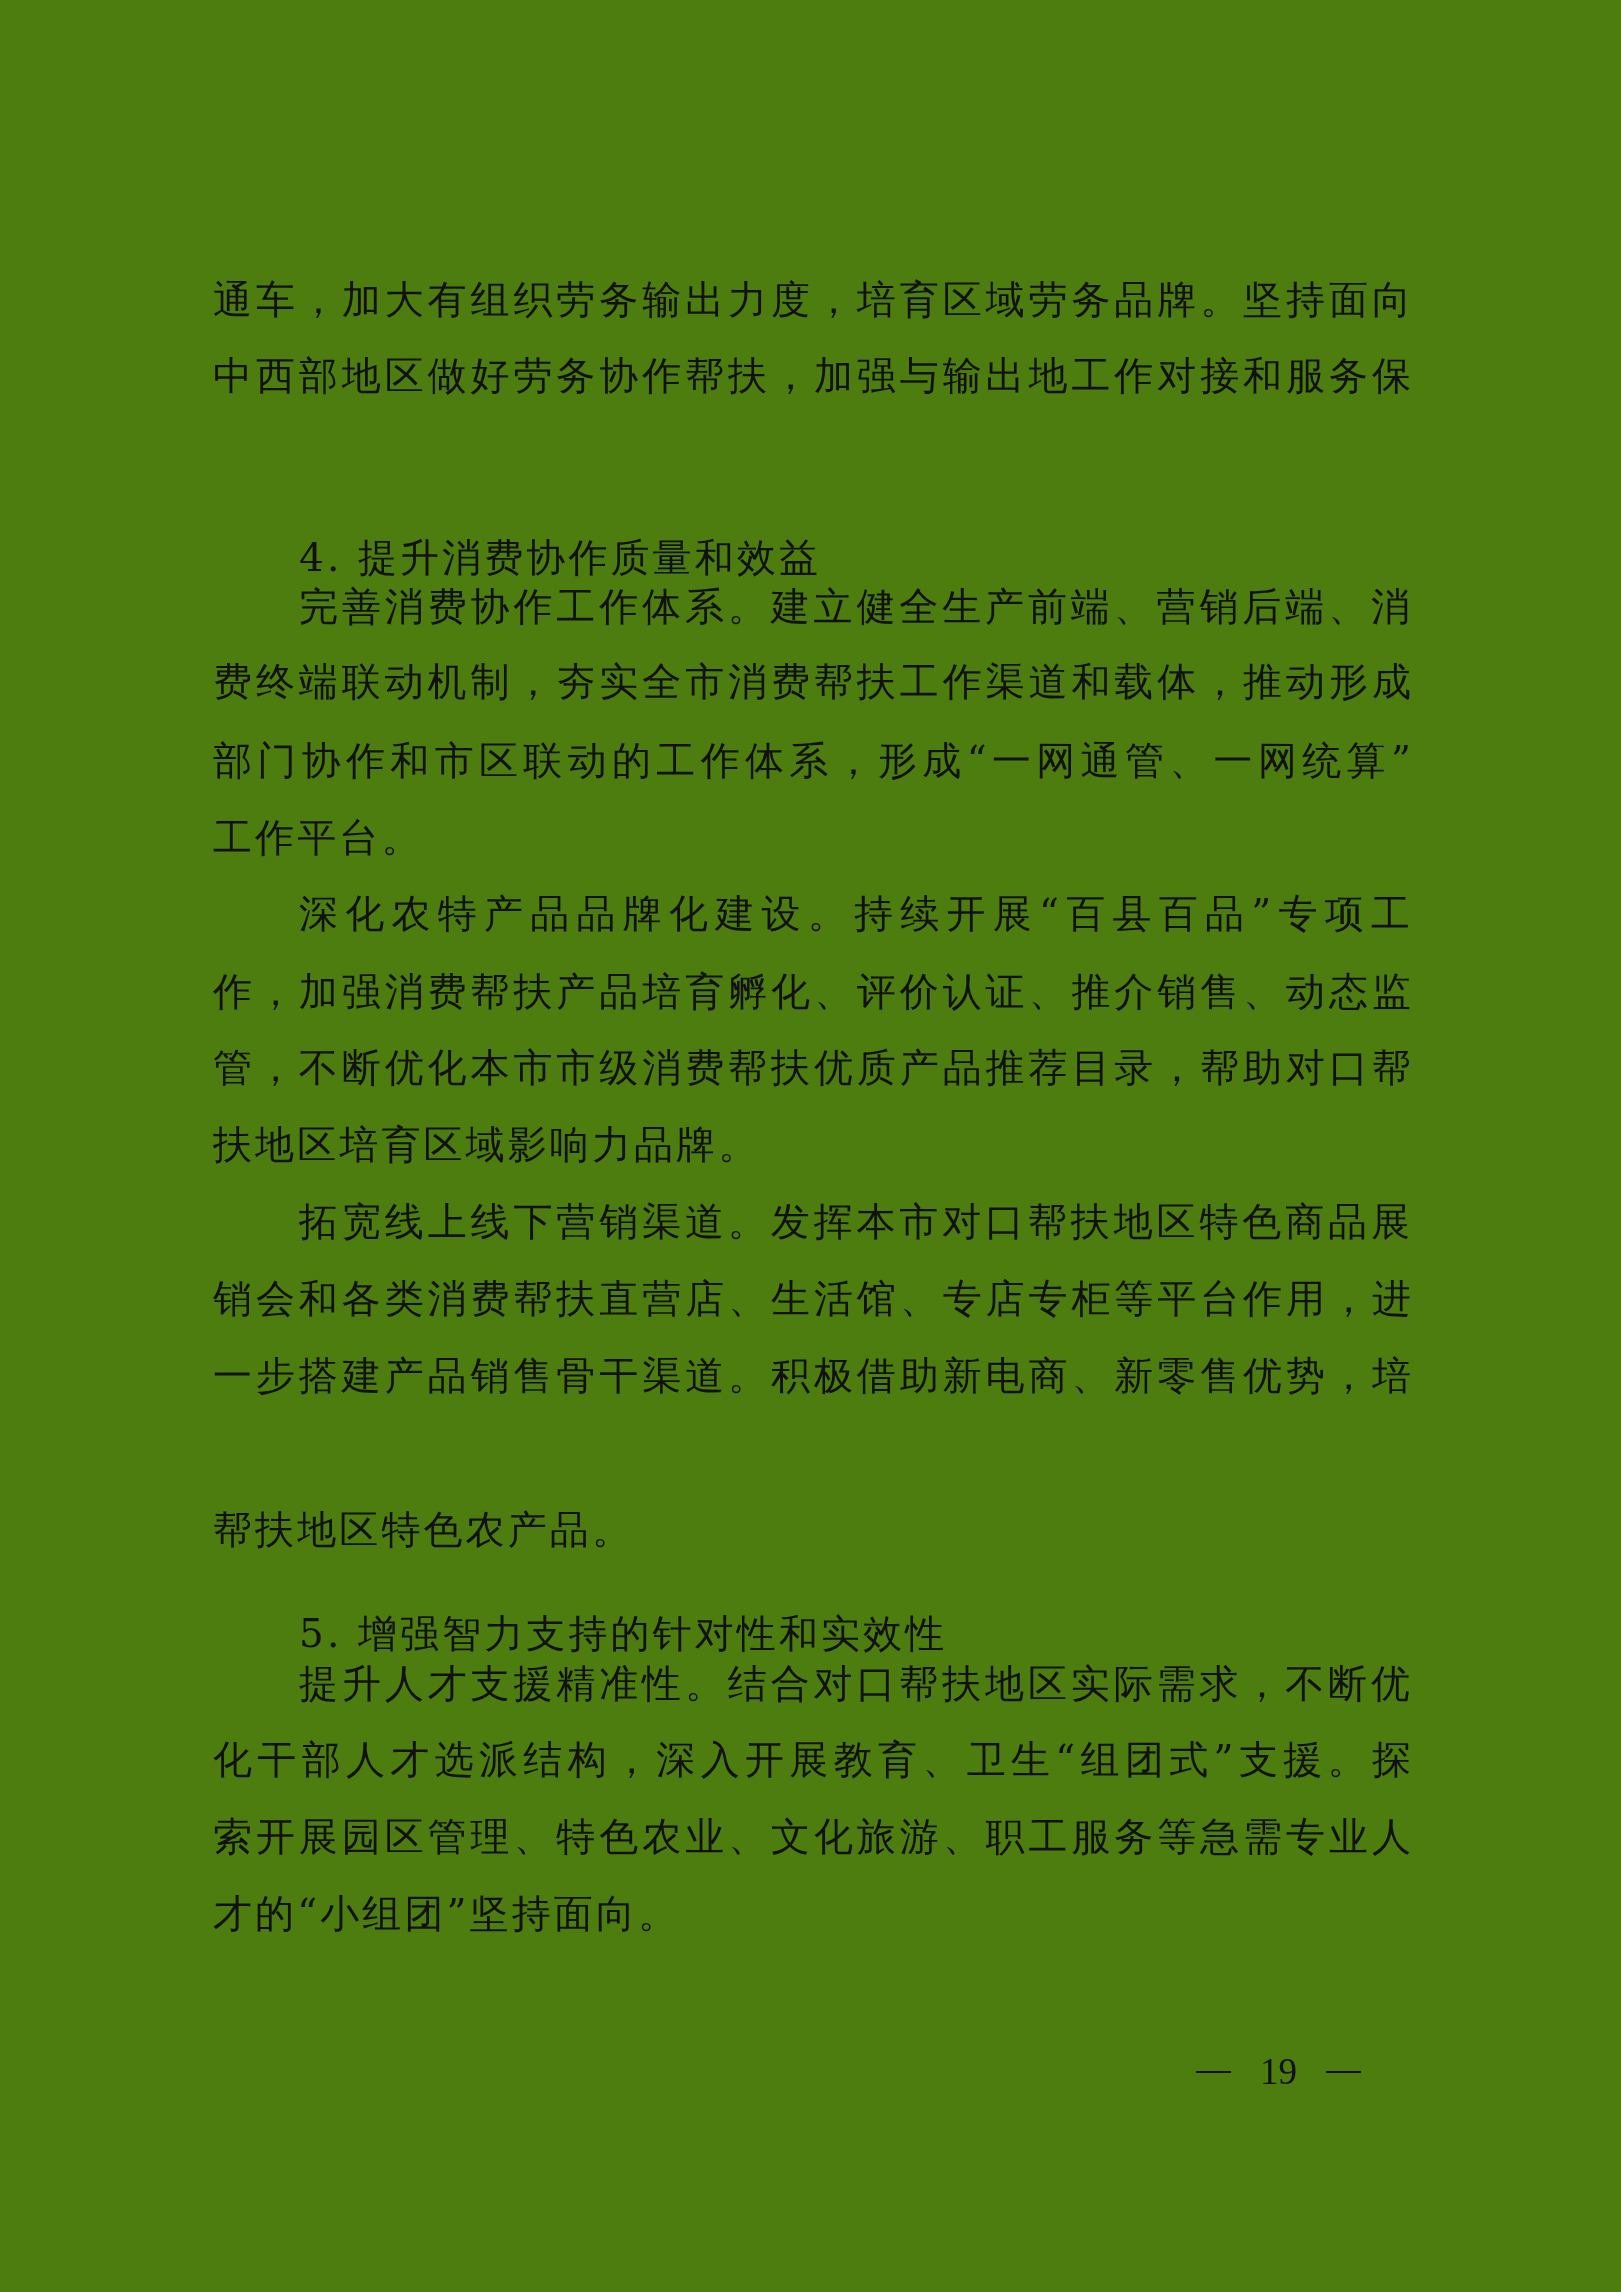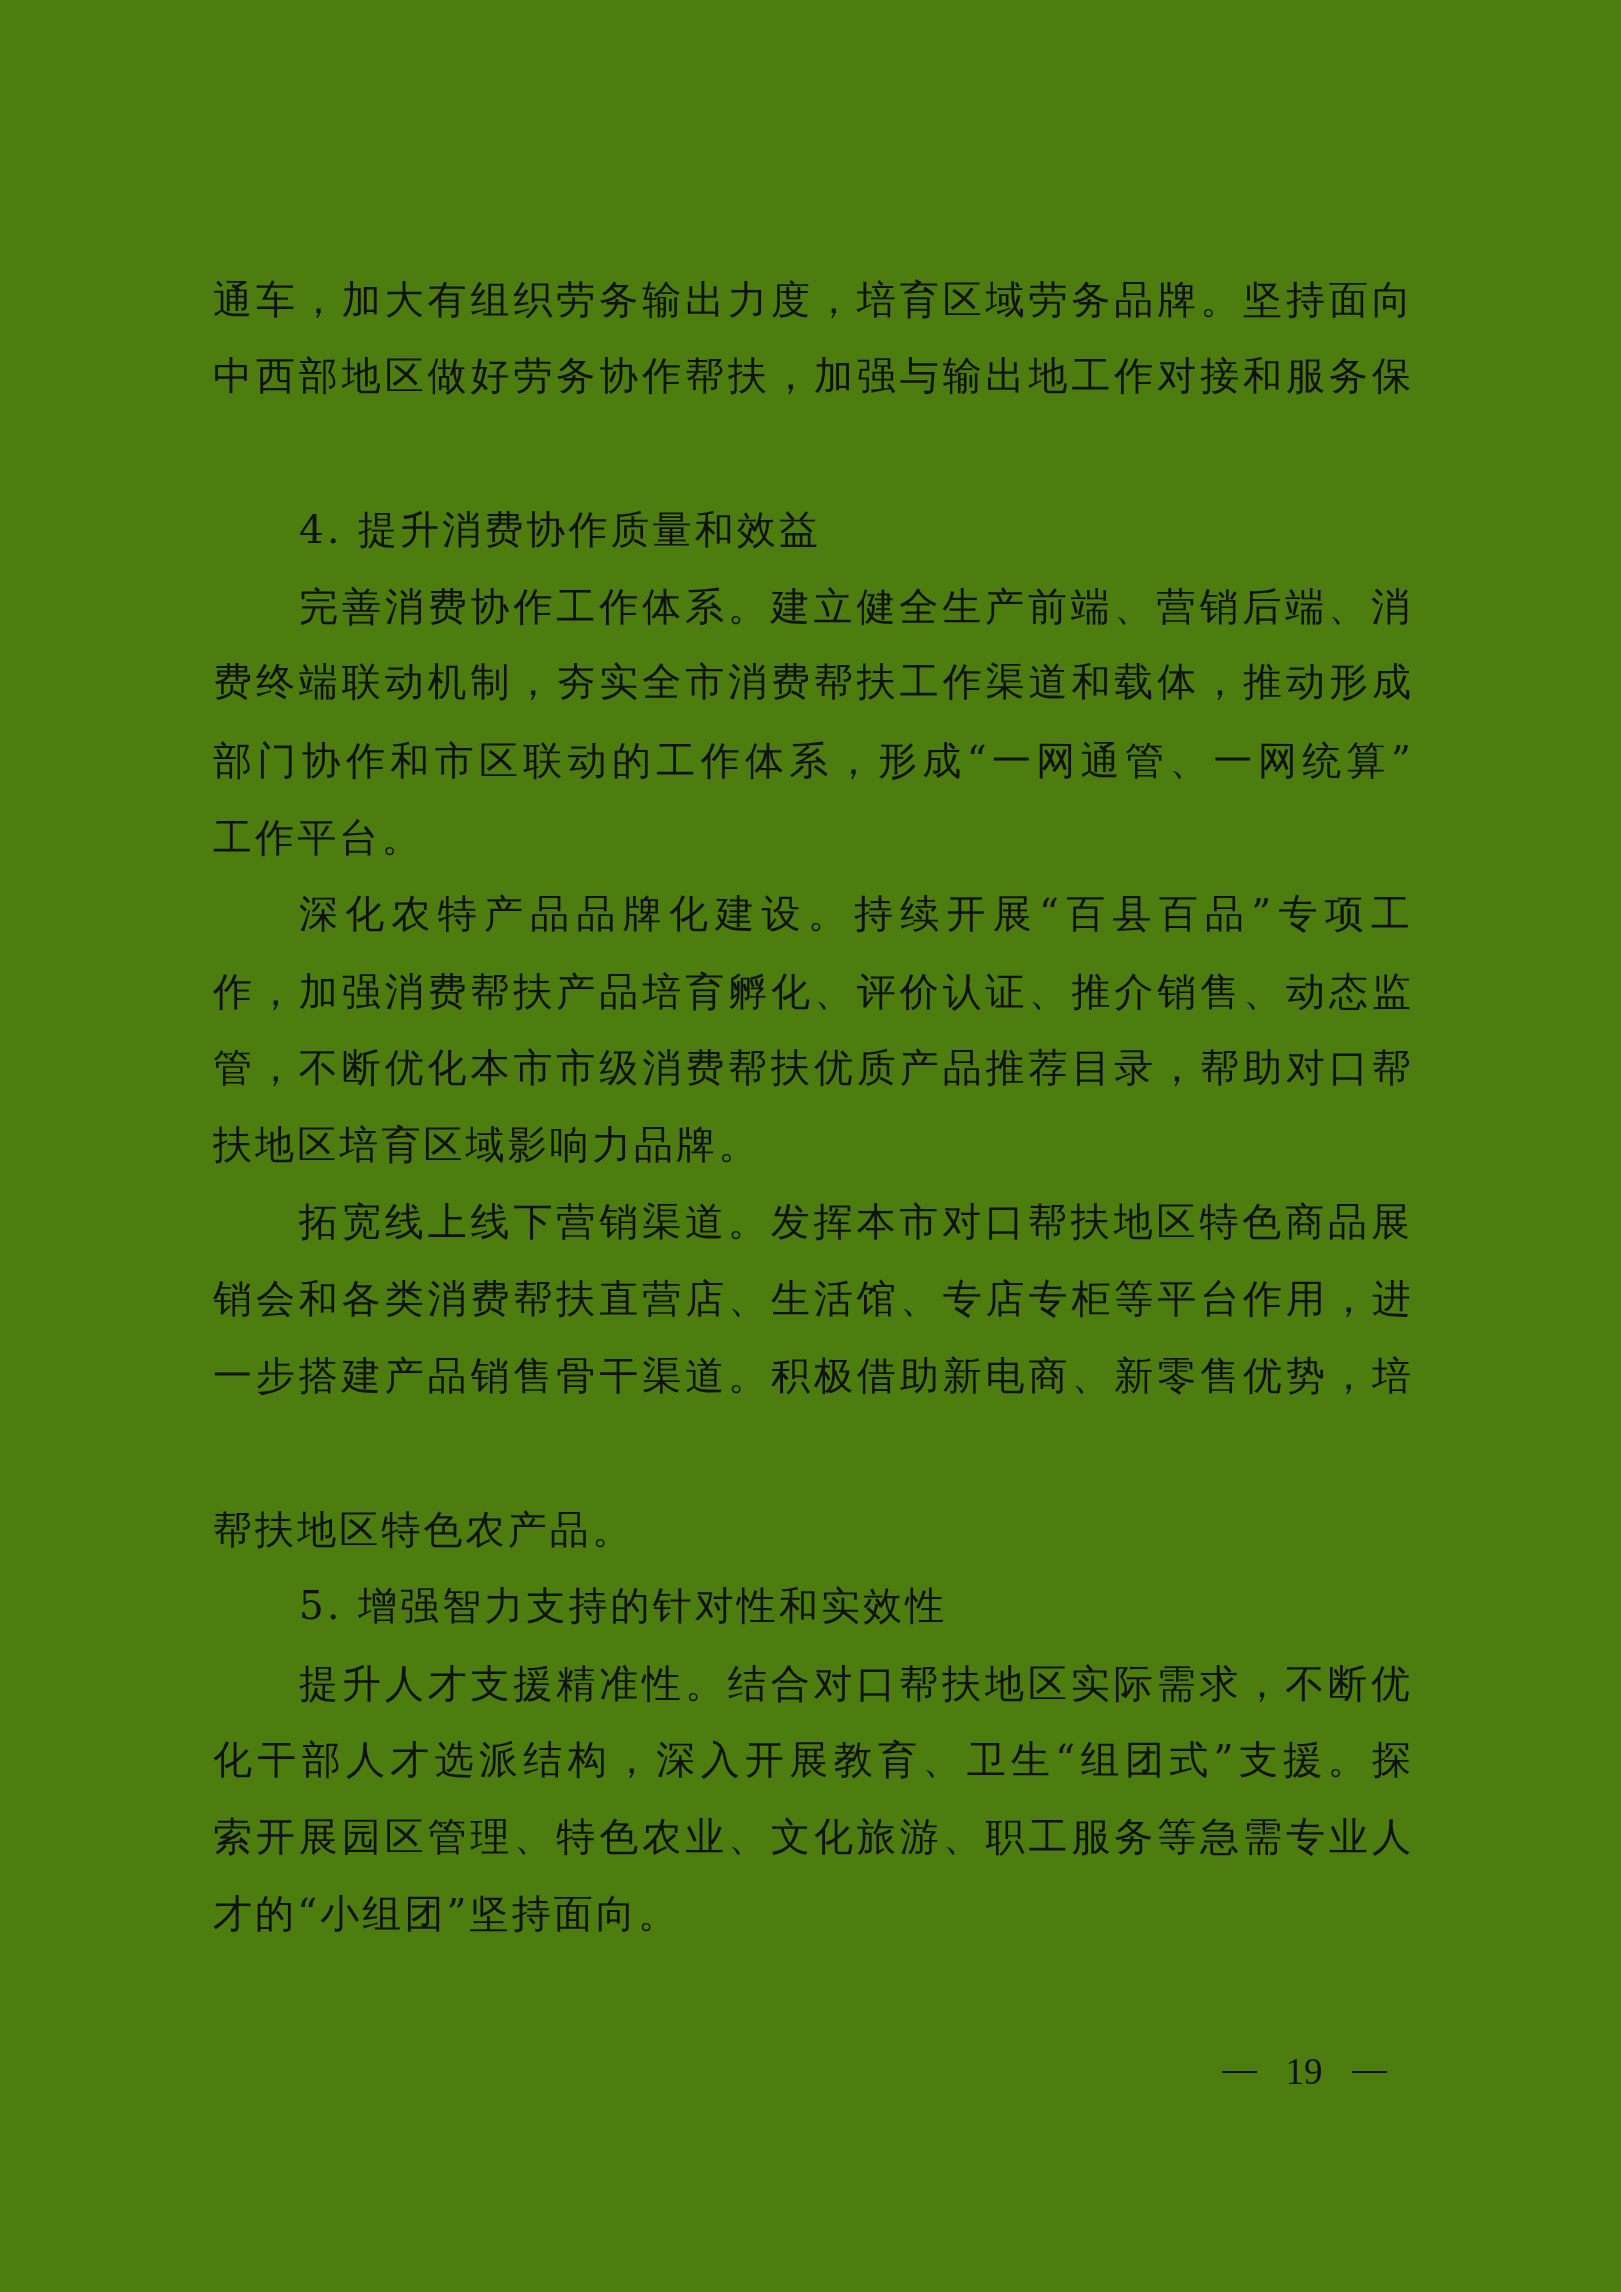--- a/index.html
+++ b/index.html
@@ -36,30 +36,31 @@
     }
     .line.last {
       text-align-last: left;
     }
     .line.indent {
       left: 299px;
       width: 1114px;
     }
     .line.heading {
       text-align-last: left;
+      margin-top: 28px;
     }
     .page-number {
       position: absolute;
       top: 2047px;
       left: 1196px;
       width: 216px;
       height: 49px;
       display: flex;
       align-items: center;
-      justify-content: center;
+      justify-content: flex-start;
       gap: 29px;
       font-family: "Liberation Serif", "DejaVu Serif", serif;
       font-size: 37px;
       color: #111111;
     }
     .dash {
       display: inline-block;
       width: 35px;
       height: 2px;
       background: #111111;

